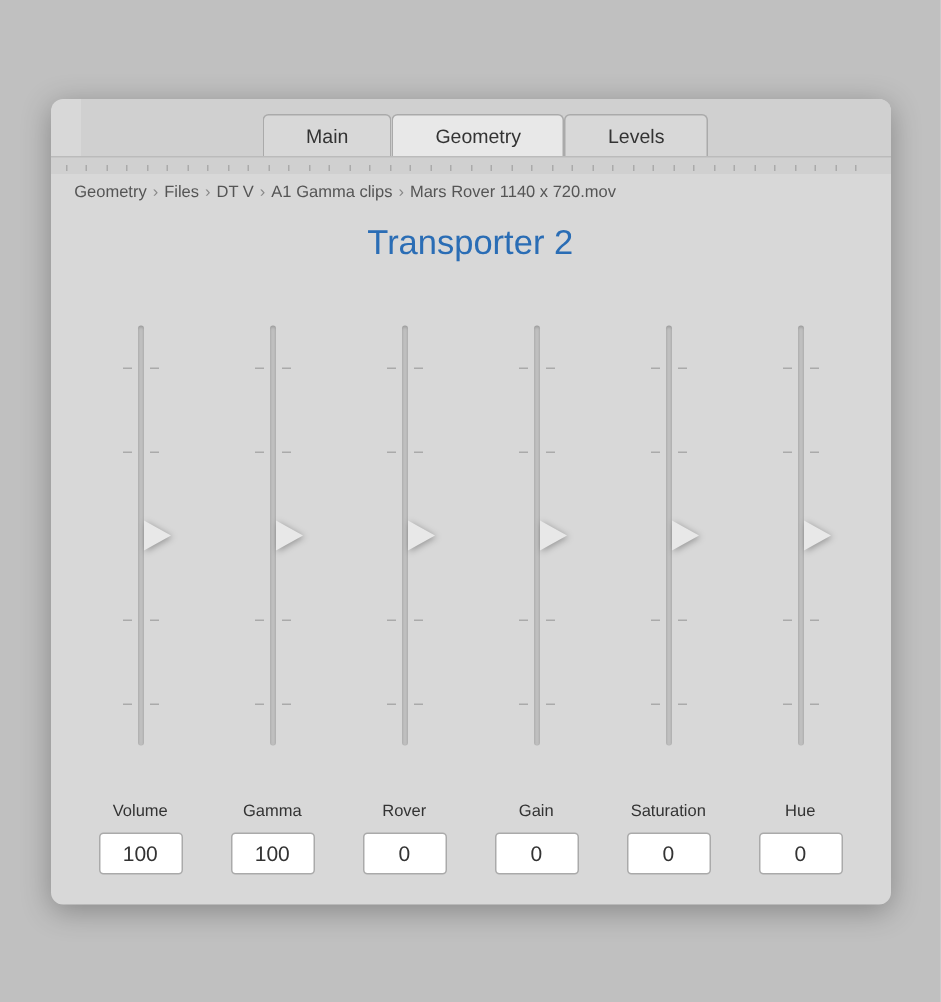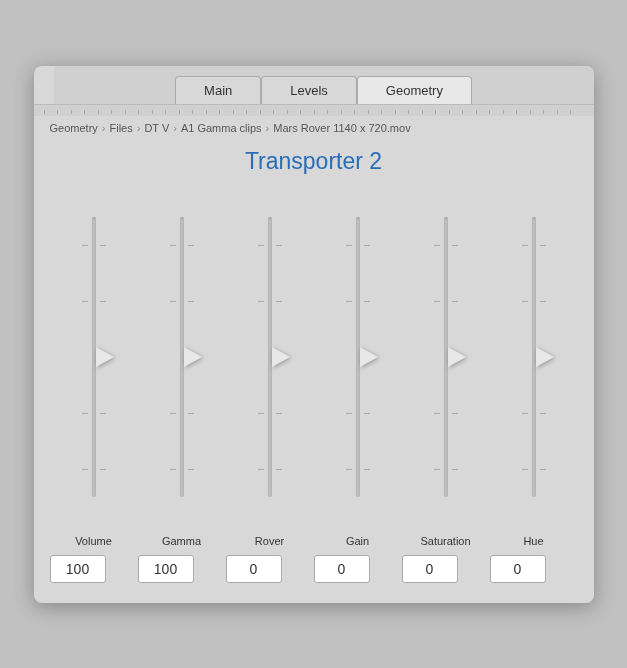--- a/index.html
+++ b/index.html
@@ -170,20 +170,21 @@
     
     .values-row {
       display: flex;
       justify-content: space-around;
       padding: 4px 16px 0 16px;
     }
 
     .value-col {
       flex: 1;
       display: flex;
+      justify-content: center;
     }
 
     .value-input {
       width: 56px;
       height: 28px;
       border: 1px solid #aaa;
       border-radius: 3px;
       background: white;
       text-align: center;
       font-size: 14px;
@@ -191,22 +192,22 @@
       font-family: inherit;
     }
   </style>
 </head>
 <body>
 
 <div class="app-window">
 
   <div class="tab-bar">
     <div class="tab">Main</div>
+    <div class="tab active">Geometry</div>
     <div class="tab">Levels</div>
-    <div class="tab active">Geometry</div>
   </div>
 
   <div class="tick-bar">
     <div class="tick-marks">
 
     <div class="tick"></div>
         <div class="tick"></div>
         <div class="tick"></div>
         <div class="tick"></div>
         <div class="tick"></div>

